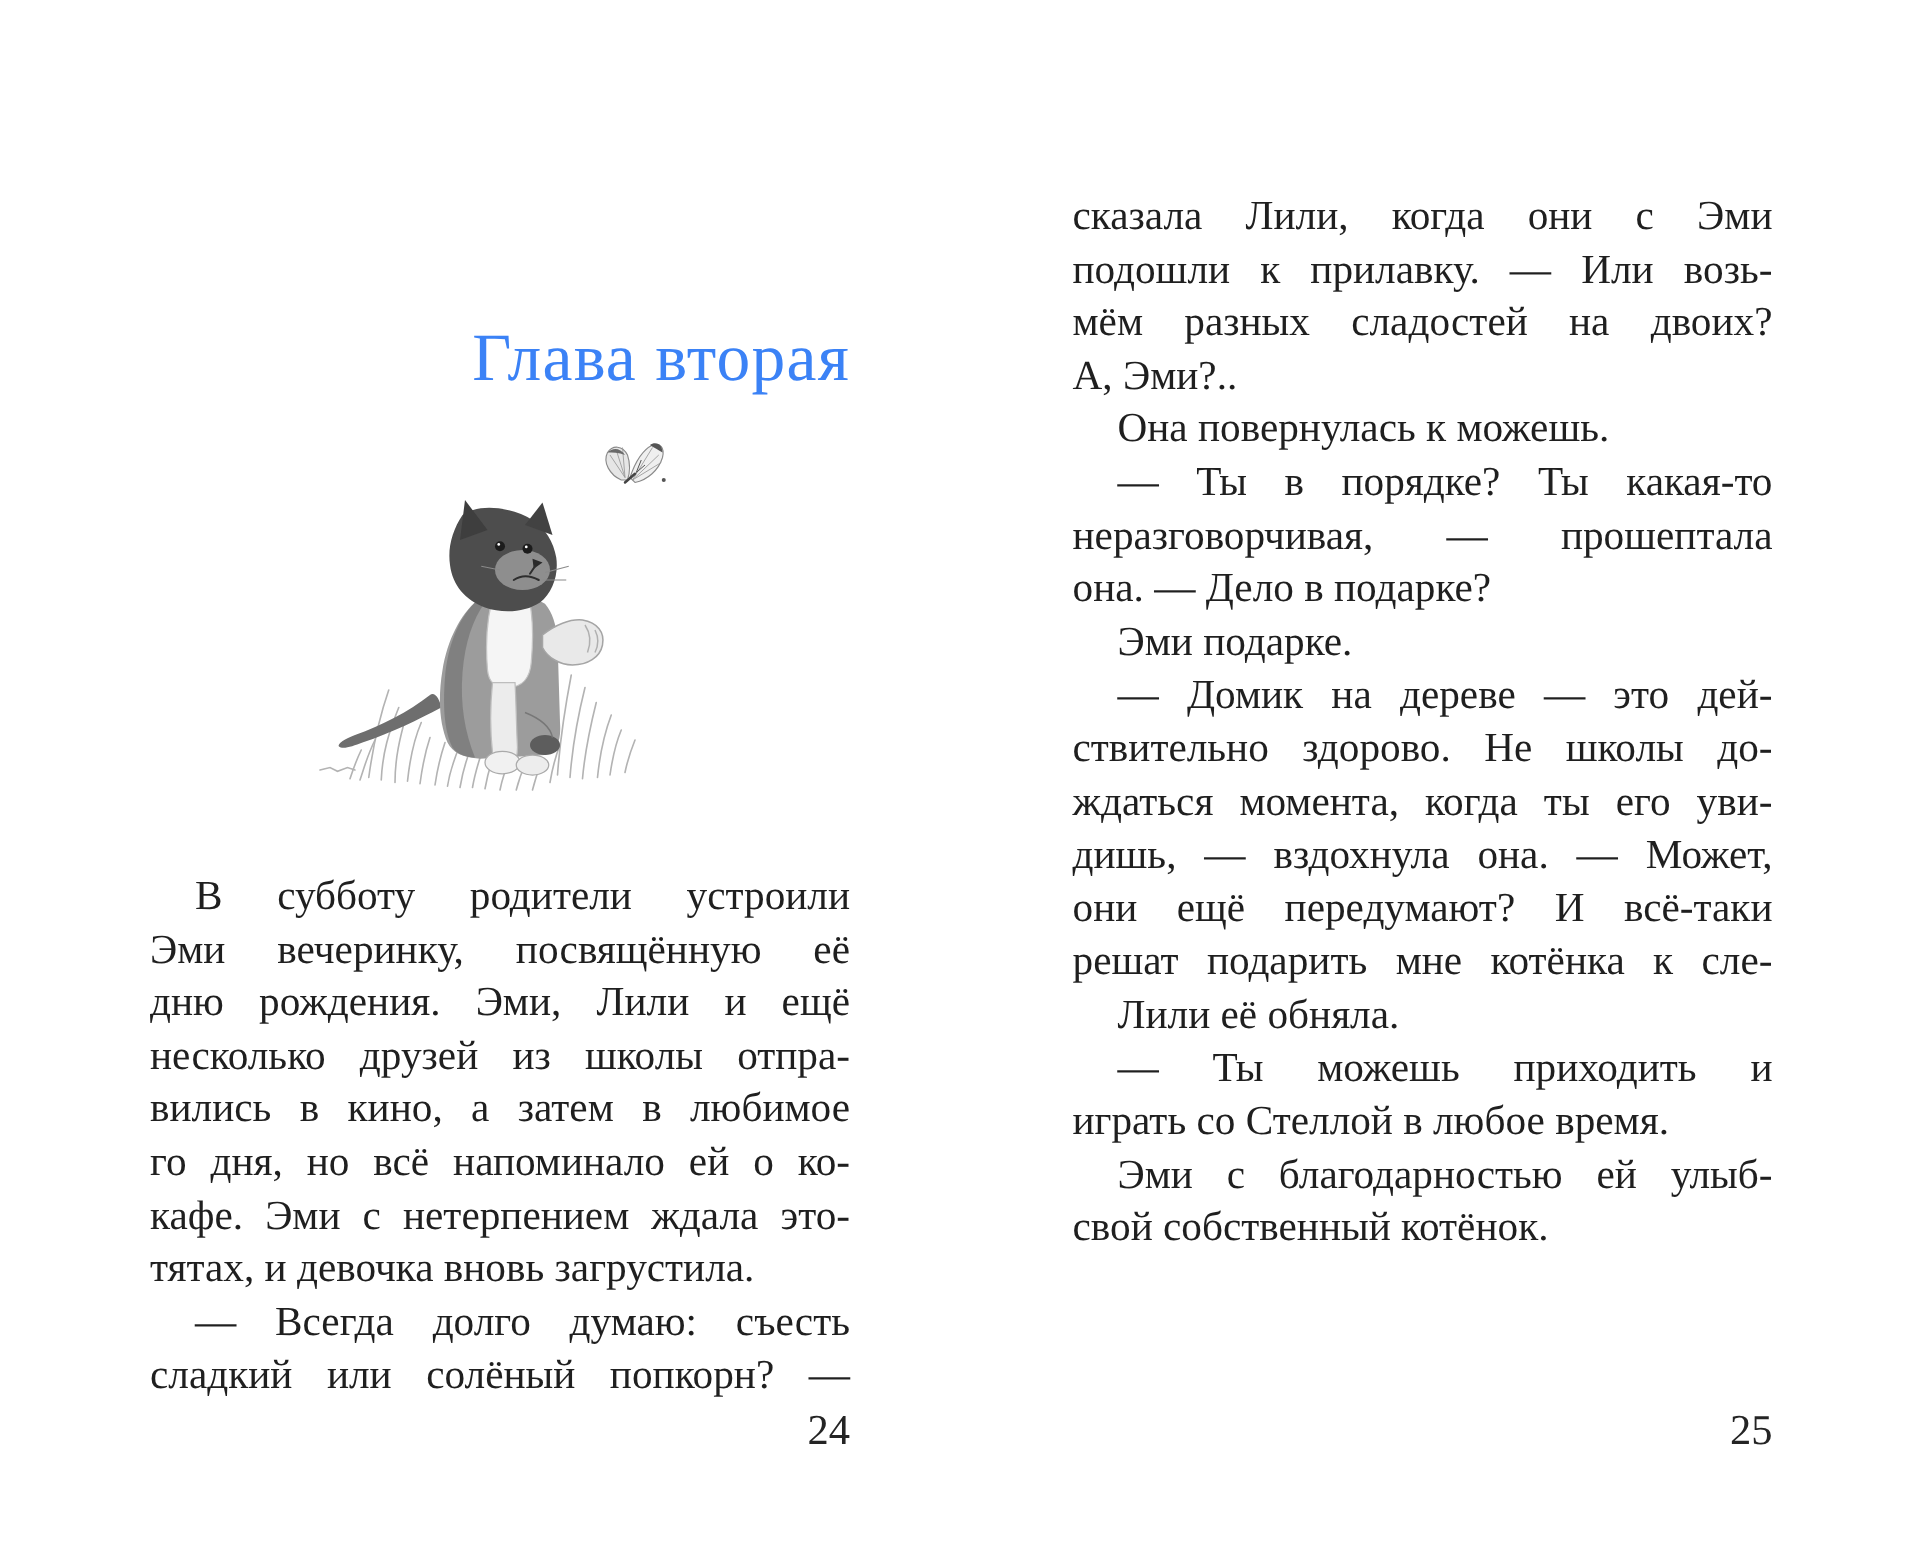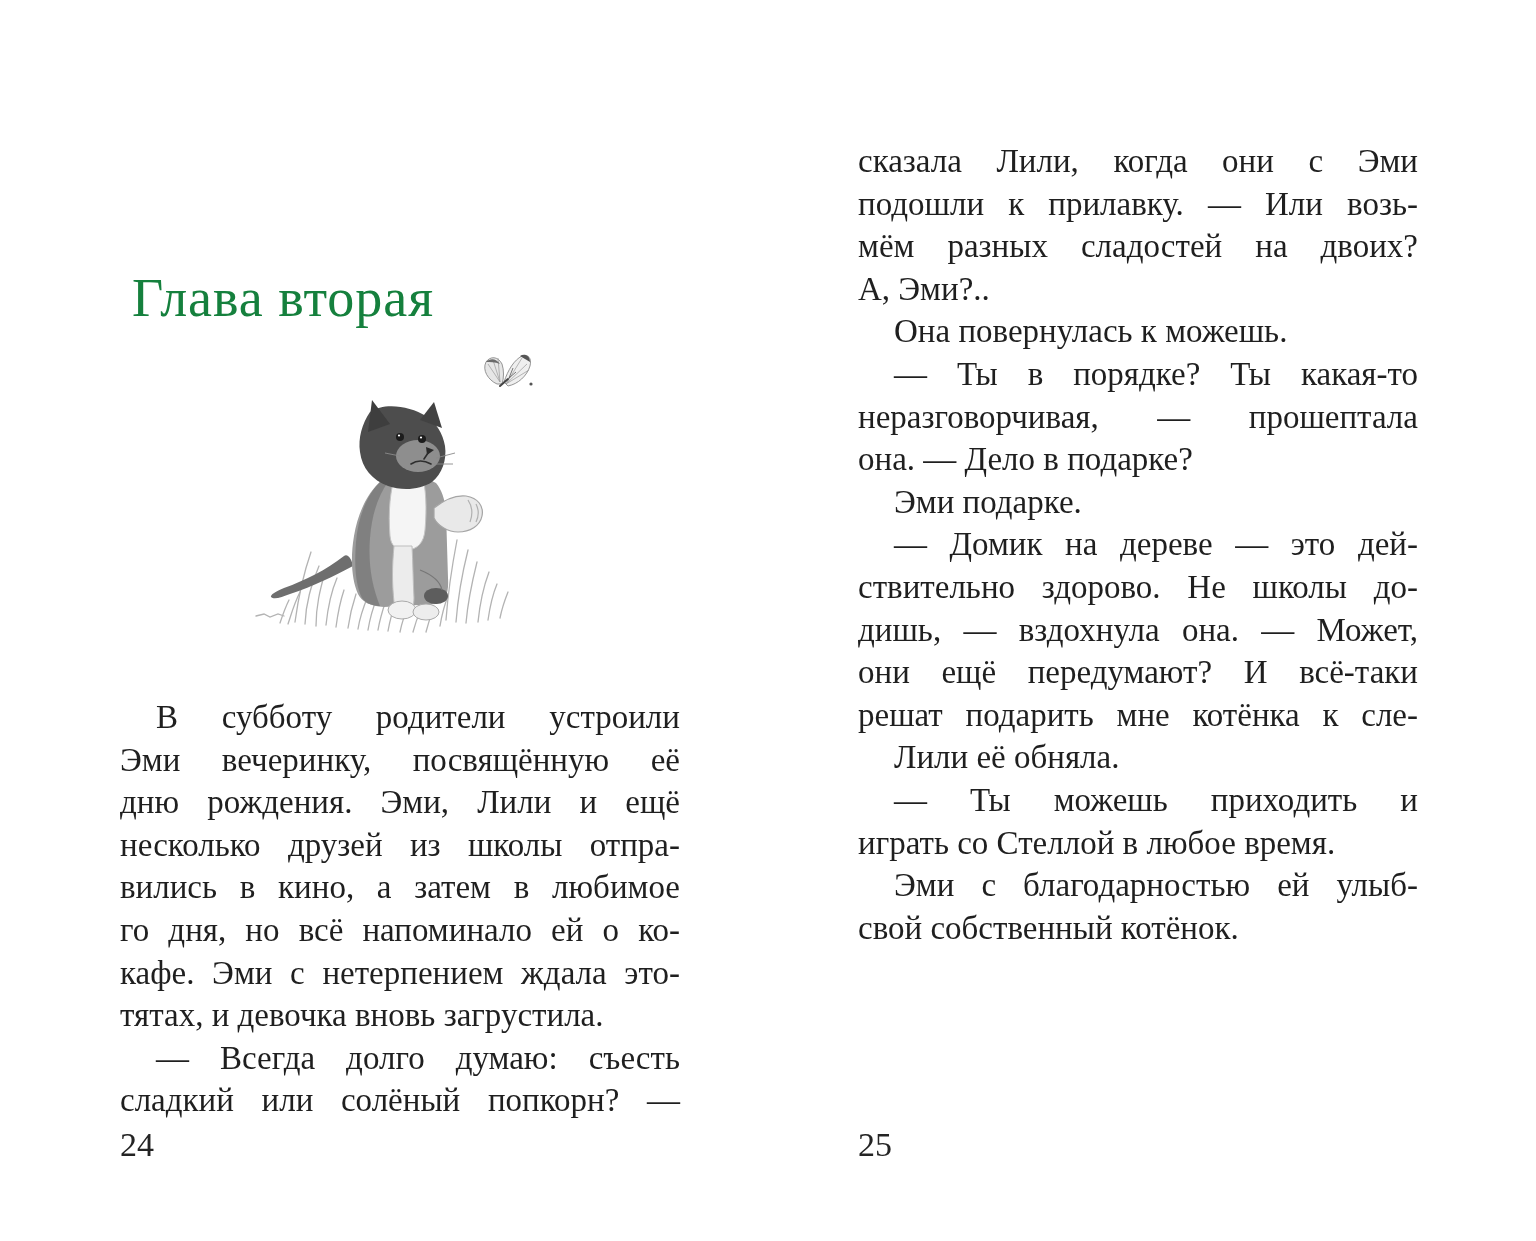--- a/index.html
+++ b/index.html
@@ -21,64 +21,64 @@
     height: 100%;
   }
   .page-left  { left: 120px; width: 560px; }
   .page-right { left: 858px; width: 560px; }
 
   .chapter-title {
     position: absolute;
     top: 256px;
     left: 0;
     width: 100%;
-    margin: 12px;
-    text-align: left;
+    margin: 0;
+    text-align: right;
     font-size: 54px;
     font-weight: 400;
     letter-spacing: 1px;
     line-height: 60px;
-    color: #15803d;
+    color: #3b82f6;
   }
 
   .illustration {
     position: absolute;
     top: 340px;
     left: 130px;
     width: 290px;
     height: 310px;
   }
   .illustration svg { width: 100%; height: 100%; display: block; }
 
   .text-block {
     position: absolute;
     left: 0;
     width: 560px;
   }
   #left-lines  { top: 652px; margin-top: 44px; }
-  #right-lines { top: 140px; }
+  #right-lines { top: 152px; }
 
   .line {
     font-size: 33px;
     line-height: 42.6px;
     height: 42.6px;
     white-space: normal;
   }
   .line.justify {
     text-align: justify;
     text-align-last: justify;
   }
   .line.indent { text-indent: 36px; }
 
   .page-number {
     position: absolute;
     top: 1126px;
     left: 0;
     width: 100%;
-    text-align: left;
+    text-align: right;
     font-size: 34px;
     color: #242424;
   }
 </style>
 </head>
 <body>
 
 <div style="position:absolute; inset:0;">
 
   <section class="page page-left">
@@ -180,20 +180,21 @@
         <div class="line justify">подошли к прилавку. — Или возь-</div>
         <div class="line justify">мём разных сладостей на двоих?</div>
         <div class="line">А, Эми?..</div>
         <div class="line indent">Она повернулась к можешь.</div>
         <div class="line justify indent">— Ты в порядке? Ты какая-то</div>
         <div class="line justify">неразговорчивая, — прошептала</div>
         <div class="line">она. — Дело в подарке?</div>
         <div class="line indent">Эми подарке.</div>
         <div class="line justify indent">— Домик на дереве — это дей-</div>
         <div class="line justify">ствительно здорово. Не школы до-</div>
+        <div class="line justify">ждаться момента, когда ты его уви-</div>
         <div class="line justify">дишь, — вздохнула она. — Может,</div>
         <div class="line justify">они ещё передумают? И всё-таки</div>
         <div class="line justify">решат подарить мне котёнка к сле-</div>
         <div class="line indent">Лили её обняла.</div>
         <div class="line justify indent">— Ты можешь приходить и</div>
         <div class="line">играть со Стеллой в любое время.</div>
         <div class="line justify indent">Эми с благодарностью ей улыб-</div>
         <div class="line">свой собственный котёнок.</div>
       </div>
 

